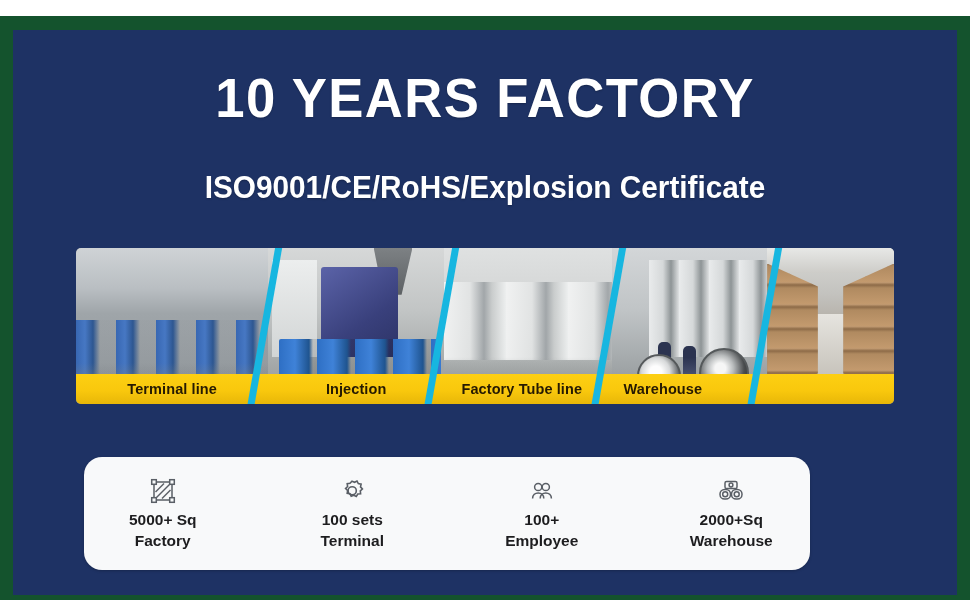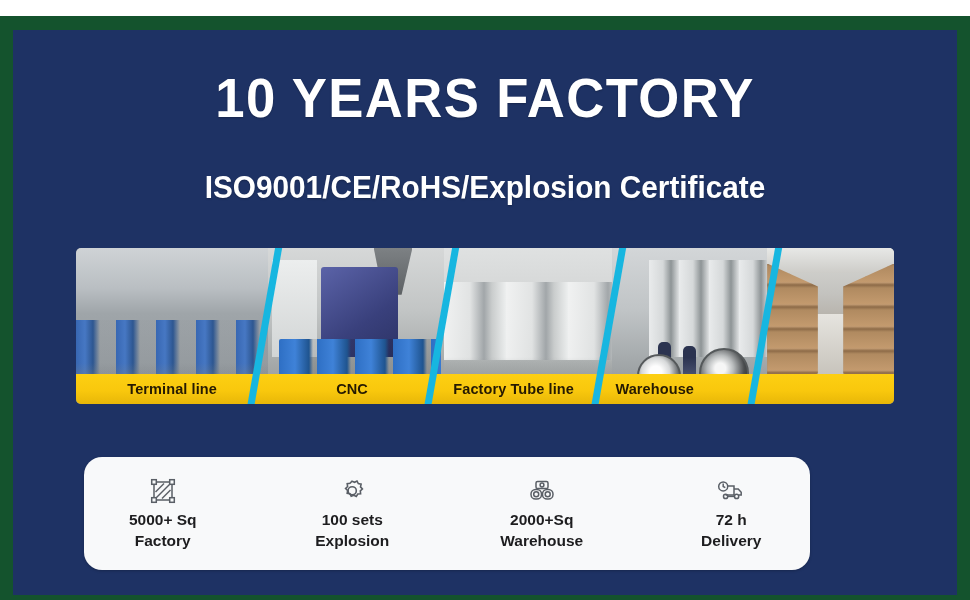--- a/index.html
+++ b/index.html
@@ -341,21 +341,21 @@
         </div>
       </div>
 
       <div class="divider" style="left:22.6%"></div>
       <div class="divider" style="left:44.2%"></div>
       <div class="divider" style="left:64.7%"></div>
       <div class="divider" style="left:83.7%"></div>
 
       <div id="captionbar">
         <div class="caption" style="width:23.5%">Terminal line</div>
-        <div class="caption" style="width:20.5%">CNC</div>
+        <div class="caption" style="width:21.5%">Injection</div>
         <div class="caption" style="width:19%">Factory Tube line</div>
         <div class="caption" style="width:15.5%">Warehouse</div>
       </div>
     </div>
 
     <div id="statscard">
 
       <div class="stat">
         <div class="ico">
           <svg width="28" height="28" viewBox="0 0 28 28" fill="none" stroke="#5a5f66" stroke-width="1.5">
@@ -374,51 +374,48 @@
       </div>
 
       <div class="stat">
         <div class="ico">
           <svg width="28" height="28" viewBox="0 0 28 28" fill="none" stroke="#5a5f66" stroke-width="1.6">
             <path d="M14 4.2l2.6 1.1 2.4-1.3 1.3 2.6 2.8.5-.6 2.8 1.9 2.1-2.1 1.9.3 2.8-2.8.3-1.5 2.4-2.5-1.2-2.6 1.1-1.2-2.5-2.8-.5.4-2.8-2-2 2-2 -.4-2.8 2.8-.5z"></path>
             <circle cx="14.2" cy="13.8" r="4.1"></circle>
           </svg>
         </div>
         <div class="l1">100 sets</div>
-        <div class="l2">Explosion</div>
-      </div>
-
+        <div class="l2">Terminal</div>
+      </div>
+
+      <div class="stat">
+        <div class="ico">
+          <svg width="28" height="28" viewBox="0 0 28 28" fill="none" stroke="#5a5f66" stroke-width="1.5">
+            <circle cx="10.2" cy="10" r="3.6"></circle>
+            <circle cx="17.8" cy="10" r="3.6"></circle>
+            <path d="M4.6 21.5c0-3.5 2.6-5.6 5.6-5.6s5.6 2.1 5.6 5.6"></path>
+            <path d="M12.2 21.5c0-3.5 2.6-5.6 5.6-5.6s5.6 2.1 5.6 5.6"></path>
+          </svg>
+        </div>
+        <div class="l1">100+</div>
+        <div class="l2">Employee</div>
+      </div>
 
 
       <div class="stat">
         <div class="ico">
           <svg width="30" height="28" viewBox="0 0 30 28" fill="none" stroke="#5a5f66" stroke-width="1.5">
             <rect x="9" y="4.5" width="12" height="7" rx="1.6"></rect>
             <circle cx="15" cy="8" r="1.9"></circle>
             <rect x="4" y="12.5" width="10.5" height="9.5" rx="4.6"></rect>
             <circle cx="9.2" cy="17.2" r="2.5"></circle>
             <rect x="15.5" y="12.5" width="10.5" height="9.5" rx="4.6"></rect>
             <circle cx="20.7" cy="17.2" r="2.5"></circle>
           </svg>
         </div>
         <div class="l1">2000+Sq</div>
         <div class="l2">Warehouse</div>
       </div>
 
-      <div class="stat">
-        <div class="ico">
-          <svg width="32" height="28" viewBox="0 0 32 28" fill="none" stroke="#5a5f66" stroke-width="1.5">
-            <path d="M8 9h11v9H10.5"></path>
-            <path d="M19 12h4.2l3 3.3V18h-2.4"></path>
-            <circle cx="10.6" cy="19.4" r="2.1"></circle>
-            <circle cx="21.6" cy="19.4" r="2.1"></circle>
-            <line x1="12.8" y1="19.4" x2="19.4" y2="19.4"></line>
-            <circle cx="8.2" cy="9.4" r="4.5" fill="#f8f9fa"></circle>
-            <polyline points="8.2,6.6 8.2,9.5 10.3,10.6"></polyline>
-          </svg>
-        </div>
-        <div class="l1">72 h</div>
-        <div class="l2">Delivery</div>
-      </div>
 
     </div>
   </div>
 </div>
 
 </body></html>

